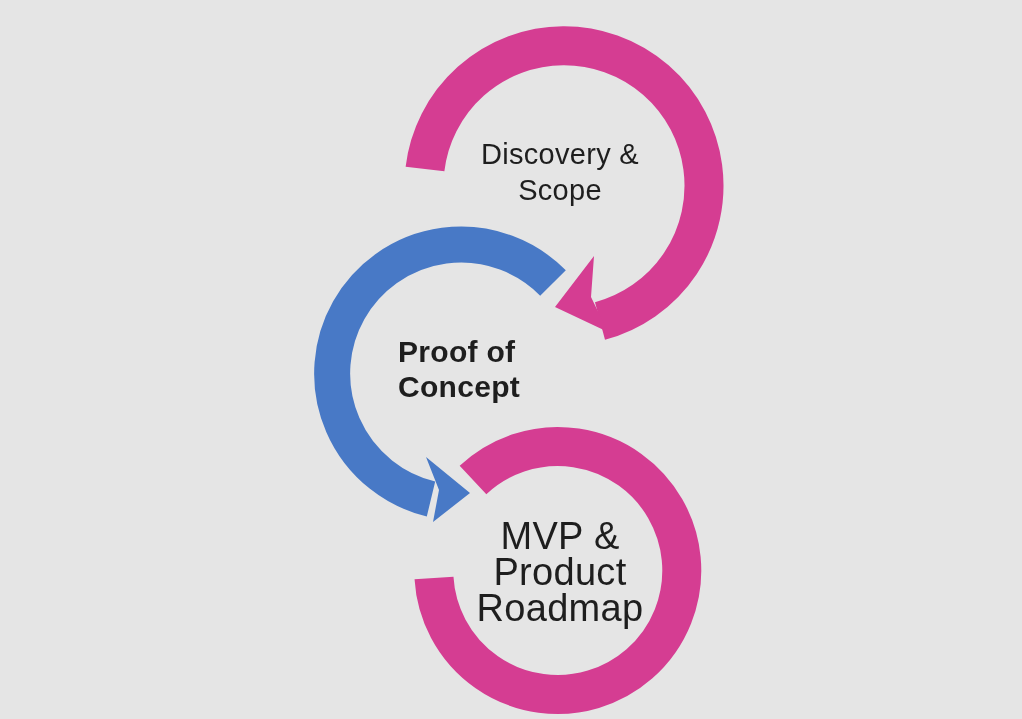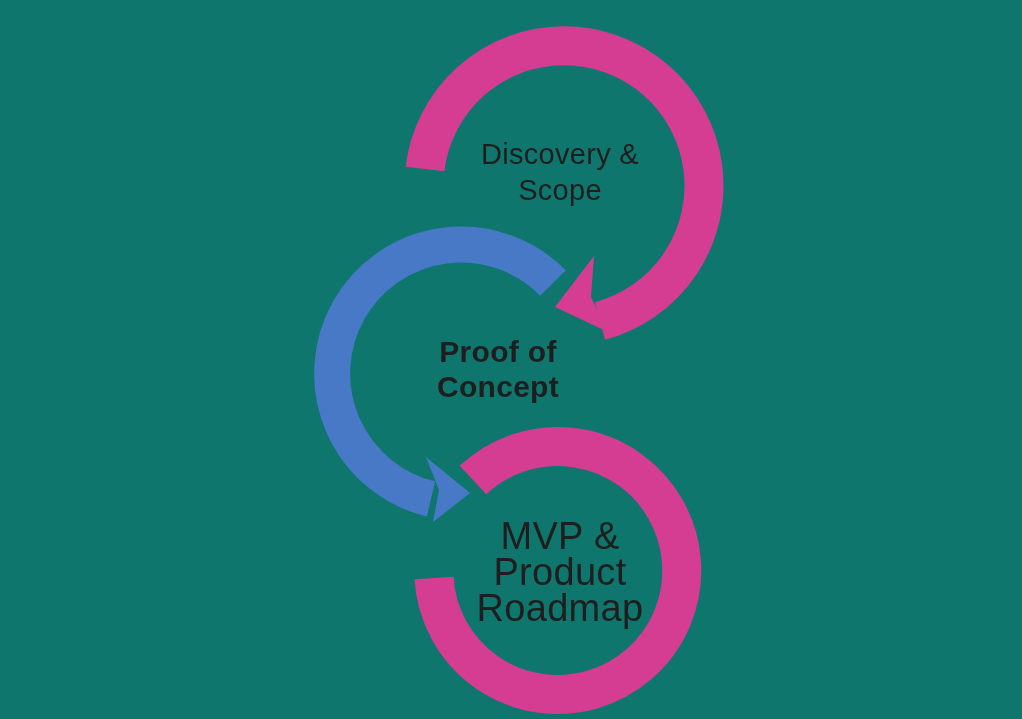--- a/index.html
+++ b/index.html
@@ -4,21 +4,21 @@
 <style>
   html, body {
     margin: 0;
     padding: 0;
     background: #ffffff;
   }
   .canvas {
     position: relative;
     width: 1022px;
     height: 719px;
-    background: #0f766e;
+    background: #e5e5e5;
     overflow: hidden;
     font-family: "Liberation Sans", sans-serif;
   }
   .arrows-svg {
     position: absolute;
     left: 0;
     top: 0;
     width: 1022px;
     height: 719px;
   }
@@ -37,21 +37,21 @@
     font-weight: 400;
     text-align: center;
   }
   .label-poc {
     left: 398px;
     top: 334px;
     width: 200px;
     font-size: 30px;
     line-height: 35px;
     font-weight: 700;
-    text-align: center;
+    text-align: left;
   }
   .label-mvp {
     left: 408px;
     top: 518px;
     width: 304px;
     font-size: 38px;
     line-height: 36px;
     font-weight: 400;
     text-align: center;
   }

